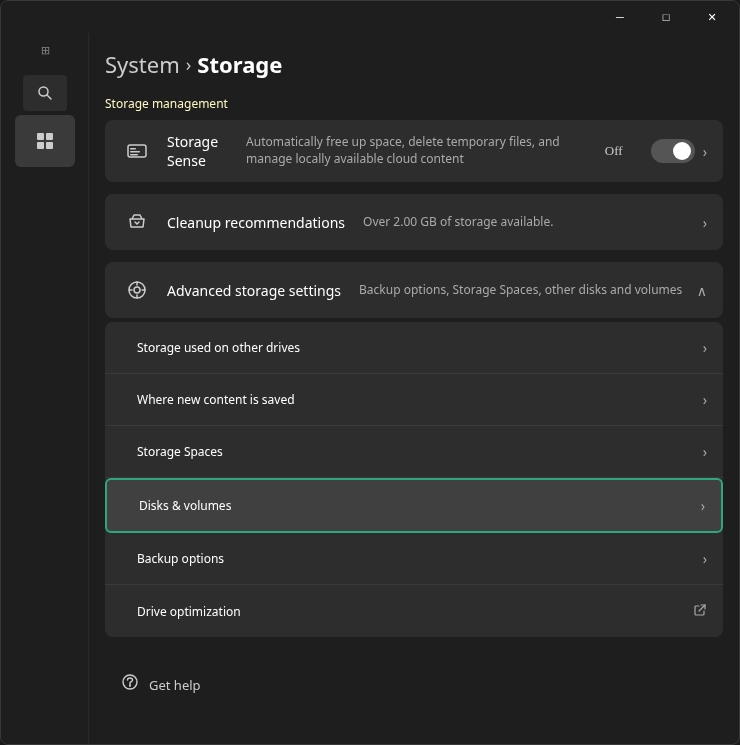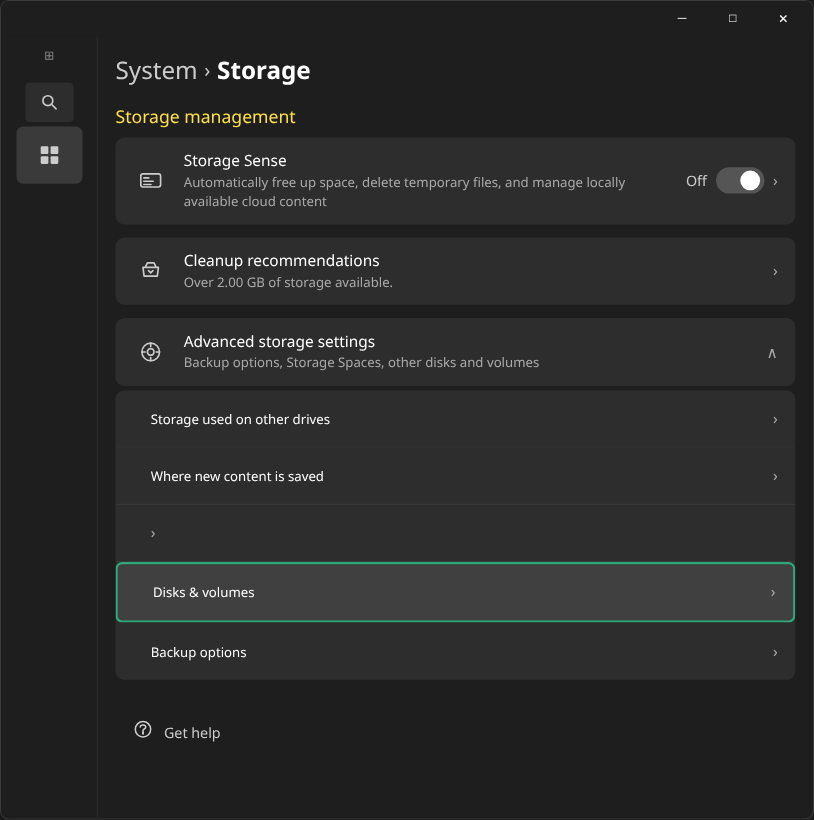--- a/index.html
+++ b/index.html
@@ -131,22 +131,22 @@
       font-size: 18px;
     }
 
     .breadcrumb .current {
       color: #ffffff;
       font-weight: 700;
     }
 
     
     .section-header {
-      font-size: 16px;
-      color: #fde047;
+      font-size: 12px;
+      color: #fef9c3;
       padding: 4px 0 8px 0;
       font-weight: 400;
     }
 
     
     .settings-list {
       display: flex;
       flex-direction: column;
       gap: 0;
     }
@@ -183,22 +183,23 @@
       align-items: center;
       justify-content: center;
       flex-shrink: 0;
       color: #ffffff;
       font-size: 18px;
     }
 
     .item-text {
       flex: 1;
       display: flex;
-      flex-direction: column;
-      gap: 2px;
+      flex-direction: row;
+      gap: 18px;
+      align-items: center;
     }
 
     .item-title {
       font-size: 14px;
       font-weight: 400;
       color: #ffffff;
     }
 
     .item-subtitle {
       font-size: 12px;
@@ -245,21 +246,22 @@
       background: #ffffff;
       border-radius: 50%;
       position: absolute;
       top: 3px;
       right: 4px;
     }
 
     .toggle-label {
       font-size: 13px;
       color: #cccccc;
-      margin-right: 0;
+      margin-right: 20px;
+      font-family: Liberation Serif, serif;
     }
 
     .sub-item {
       display: flex;
       align-items: center;
       padding: 16px 16px 16px 32px;
       background: #2d2d2d;
       border-bottom: 1px solid #3a3a3a;
       cursor: pointer;
       min-height: 52px;
@@ -451,33 +453,44 @@
                 <span class="sub-item-title">Storage used on other drives</span>
                 <span class="chevron-right">›</span>
               </div>
 
               <div class="sub-item">
                 <span class="sub-item-title">Where new content is saved</span>
                 <span class="chevron-right">›</span>
               </div>
 
               <div class="sub-item">
+                <span class="sub-item-title">Storage Spaces</span>
                 <span class="chevron-right">›</span>
               </div>
 
               <div class="sub-item highlighted">
                 <span class="sub-item-title">Disks &amp; volumes</span>
                 <span class="chevron-right">›</span>
               </div>
 
               <div class="sub-item">
                 <span class="sub-item-title">Backup options</span>
                 <span class="chevron-right">›</span>
               </div>
 
+              <div class="sub-item" style="border-bottom:none; border-radius: 0 0 8px 8px;">
+                <span class="sub-item-title">Drive optimization</span>
+                <span class="external-link-icon">
+                  <svg width="14" height="14" viewBox="0 0 14 14" fill="none">
+                    <path d="M6 3H3C2.45 3 2 3.45 2 4V11C2 11.55 2.45 12 3 12H10C10.55 12 11 11.55 11 11V8" stroke="#aaaaaa" stroke-width="1.2" stroke-linecap="round"></path>
+                    <path d="M8 2H12V6" stroke="#aaaaaa" stroke-width="1.2" stroke-linecap="round" stroke-linejoin="round"></path>
+                    <line x1="12" y1="2" x2="6" y2="8" stroke="#aaaaaa" stroke-width="1.2" stroke-linecap="round"></line>
+                  </svg>
+                </span>
+              </div>
 
             </div>
           </div>
         </div>
 
       </div>
 
       <div class="bottom-links">
         <div class="bottom-link">
           <span class="bottom-link-icon">

